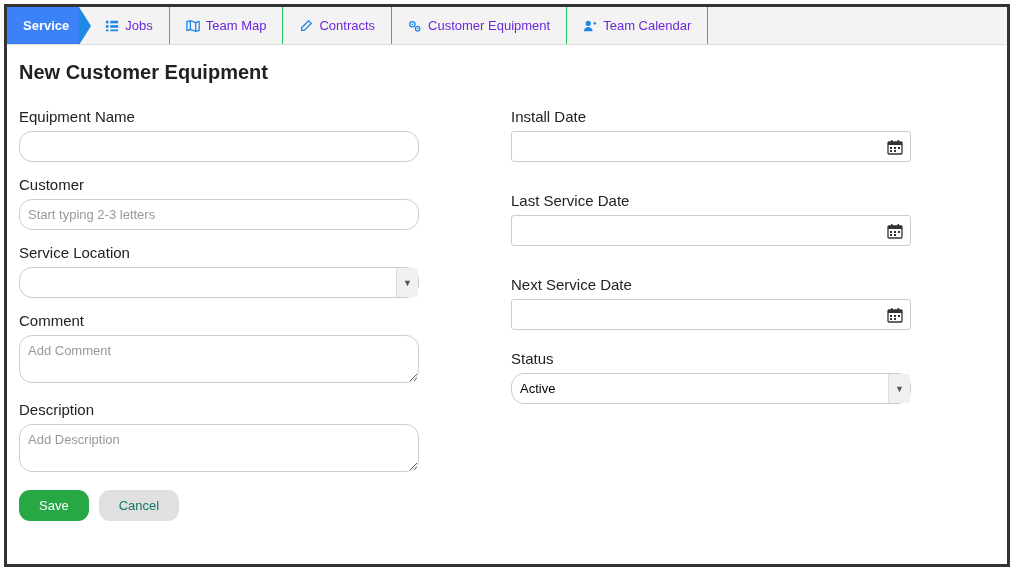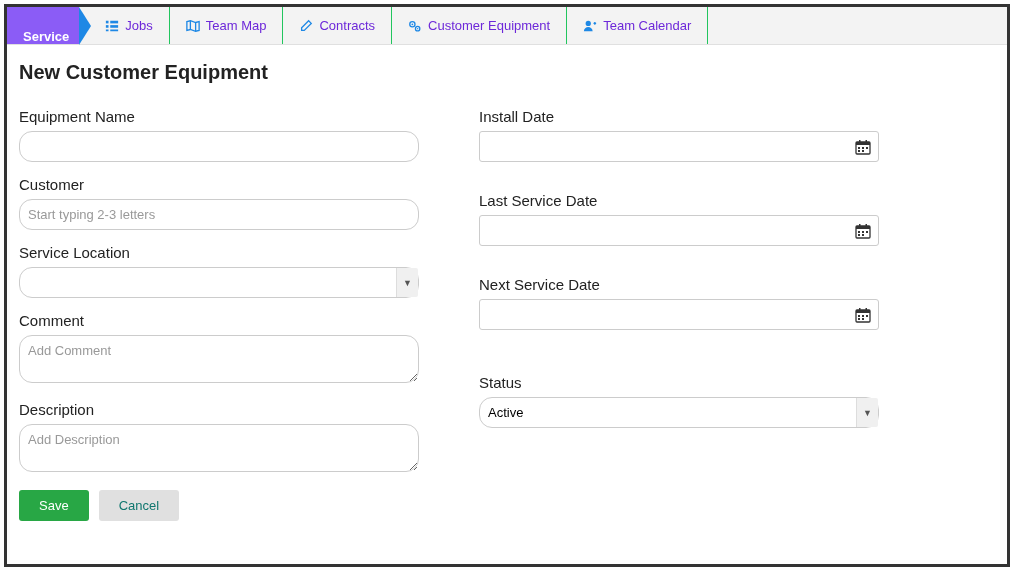--- a/index.html
+++ b/index.html
@@ -27,26 +27,25 @@
     align-items: center;
     padding: 0 16px;
     font-size: 13px;
     color: #6d28d9;
     border-right: 1px solid #22c55e;
     cursor: pointer;
     gap: 6px;
     position: relative;
   }
   .nav-item.active {
-    background: #8b5cf6;
+    background: #3b82f6;
     color: #fff;
     font-weight: 600;
     border-right: none;
     padding-right: 10px;
-    align-items: flex-end;
   }
   .nav-item.active::after {
     content: "";
     position: absolute;
     right: -12px;
     top: 0;
     width: 0; height: 0;
     border-top: 19px solid transparent;
     border-bottom: 19px solid transparent;
     border-left: 12px solid #1e88e5;
@@ -61,21 +60,21 @@
     padding: 16px 12px 12px 12px;
   }
   h1.page-title {
     font-size: 20px;
     font-weight: 600;
     color: #222;
     margin-bottom: 24px;
   }
   .columns {
     display: flex;
-    gap: 60px;
+    gap: 92px;
   }
   .col { flex: 0 0 400px; }
   .col.right { flex: 0 0 400px; }
   .field { margin-bottom: 14px; }
   .field-label {
     font-size: 15px;
     color: #222;
     margin-bottom: 6px;
     display: block;
   }
@@ -126,21 +125,21 @@
     transform: translateY(-50%);
     width: 16px; height: 16px;
     color: #333;
   }
   .button-row {
     display: flex; gap: 10px; margin-top: 8px;
   }
   .btn {
     padding: 8px 20px;
     border: none;
-    border-radius: 3px;
+    border-radius: 11px;
     font-size: 13px;
     cursor: pointer;
   }
   .btn-save { background: #28a745; color: #fff; }
   .btn-cancel { background: #e0e0e0; color: #0f766e; }
   svg { display: block; }
 </style>
 </head>
 <body>
 
@@ -290,21 +289,21 @@
                   <rect x="10.5" y="1" width="1.5" height="3"></rect>
                   <rect x="3" y="8" width="2" height="2"></rect>
                   <rect x="7" y="8" width="2" height="2"></rect>
                   <rect x="11" y="8" width="2" height="2"></rect>
                   <rect x="3" y="11" width="2" height="2"></rect>
                   <rect x="7" y="11" width="2" height="2"></rect>
                 </svg>
             </span>
           </div>
         </div>
-        <div class="field" style="margin-top:44px;">
+        <div class="field" style="margin-top:20px;">
           <label class="field-label">Status</label>
           <div class="select-wrap">
             <select class="select-input" style="background-image:none;">
               <option>Active</option>
             </select>
             <div class="select-arrow-box">▼</div>
           </div>
         </div>
       </div>
     </div>

